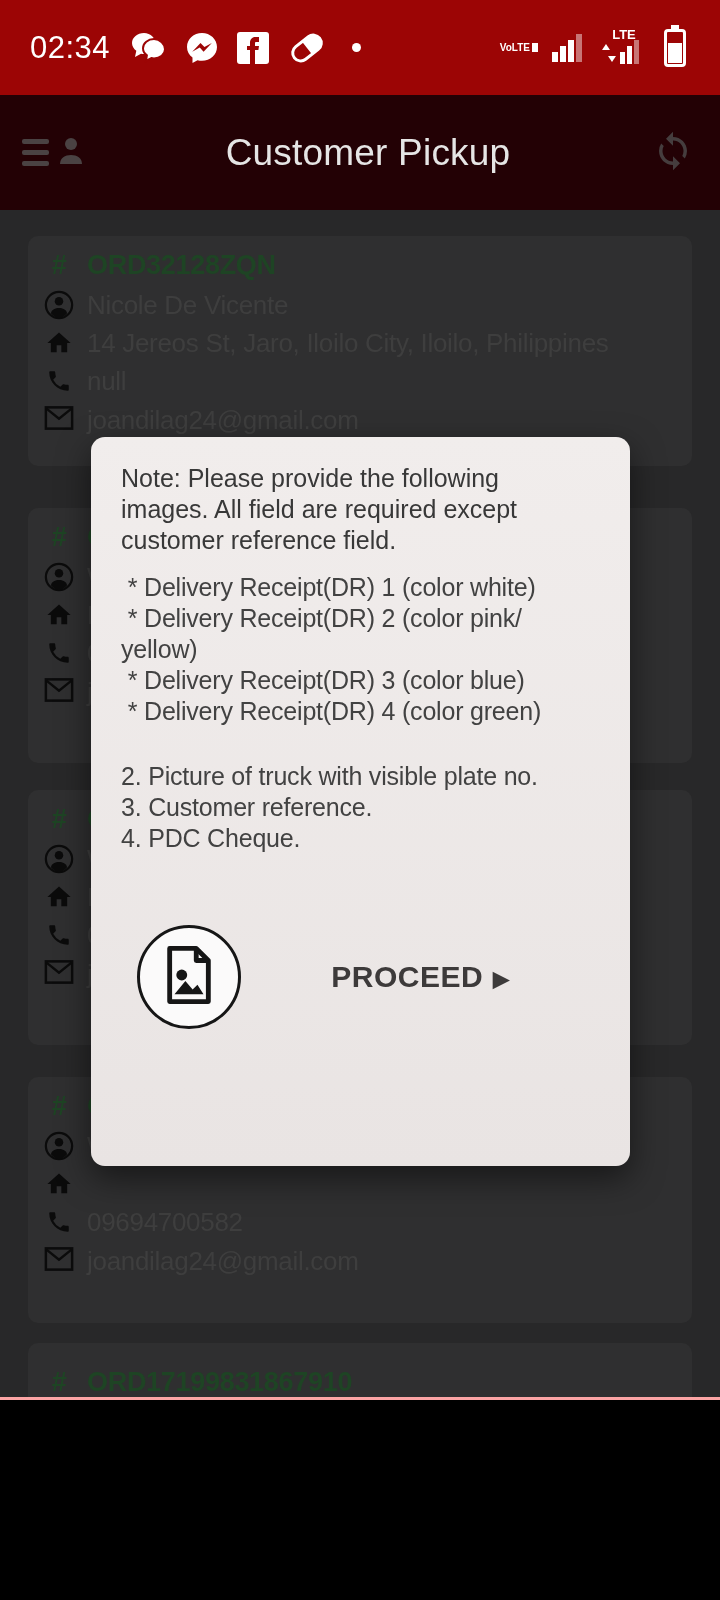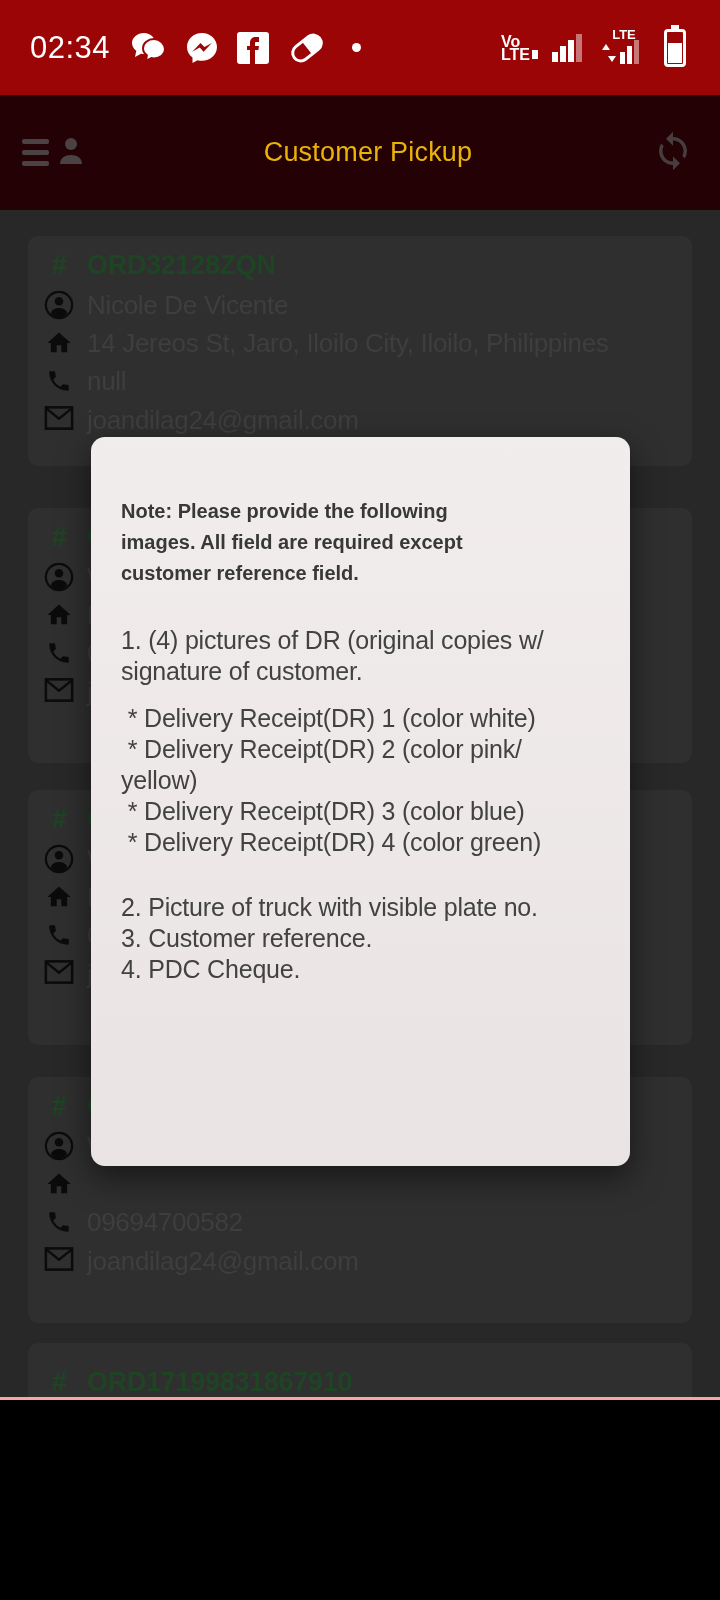--- a/index.html
+++ b/index.html
@@ -11,38 +11,38 @@
   
   .status-bar {
     position:absolute; left:0; top:0; width:720px; height:95px;
     background:#9c0505; display:flex; align-items:center;
     padding:0 34px 0 30px; box-sizing:border-box; z-index:5; color:#fff;
   }
   .sb-time { font-size:31px; letter-spacing:0.5px; margin-right:20px; }
   .sb-ic { display:flex; align-items:center; margin-right:16px; }
   .sb-dot { width:9px; height:9px; border-radius:50%; background:#fff; margin-left:8px; }
   .sb-right { margin-left:auto; display:flex; align-items:center; gap:12px; }
-  .volte { display:flex; flex-direction:column; font-size:16px; line-height:13px; font-weight:bold; letter-spacing:0;justify-content:flex-end; }
+  .volte { display:flex; flex-direction:row; font-size:10px; line-height:13px; font-weight:bold; letter-spacing:0;justify-content:flex-end; }
   .volte .r2 { display:flex; align-items:center; gap:2px; }
   .volte .sq { display:inline-block; width:6px; height:9px; background:#fff; }
   .lte-wrap { display:flex; flex-direction:column; align-items:center; line-height:11px; }
   .lte-label { font-size:13px; font-weight:bold; }
   .battery { position:relative; width:22px; height:38px; border:3px solid #fff; border-radius:4px; box-sizing:border-box; margin-left:6px; }
   .battery:before { content:""; position:absolute; left:4px; top:-7px; width:8px; height:4px; background:#fff; }
   .battery:after  { content:""; position:absolute; left:1px; right:1px; bottom:1px; height:20px; background:#fff; }
   
   .app-header {
     position:absolute; left:0; top:95px; width:720px; height:115px;
     background:#230105; display:flex; align-items:center;
     padding:0 26px 0 22px; box-sizing:border-box; z-index:2;
   }
   .menu-user { display:flex; align-items:flex-end; gap:9px; cursor:pointer; }
   .hamburger { display:flex; flex-direction:column; gap:6px; padding-bottom:4px; }
   .hamburger i { display:block; width:27px; height:5px; border-radius:2px; background:#4a4243; }
-  .header-title { flex:1; text-align:center; font-size:27px; color:#eab308; letter-spacing:0.2px; }
+  .header-title { flex:1; text-align:center; font-size:37px; color:#e5e5e5; letter-spacing:0.2px; }
   
   .content { position:absolute; left:0; top:210px; width:720px; height:1187px; background:#282829; z-index:1; }
   .card {
     position:absolute; left:28px; width:664px; background:#2f2f30;
     border-radius:10px; padding:8px 16px; box-sizing:border-box;
     overflow:hidden; color:#3e3e3e;
   }
   .c1 { top:26px;  height:230px; }
   .c2 { top:298px; height:255px; }
   .c3 { top:580px; height:255px; }
@@ -69,21 +69,21 @@
     padding-left:153px; gap:127px; box-sizing:border-box;
   }
   .and-btn { width:48px; height:48px; display:flex; align-items:center; justify-content:center; cursor:pointer; }
   
   .modal {
     position:absolute; left:91px; top:437px; width:539px; height:729px;
     background:linear-gradient(180deg,#f1edec 0%,#e9e4e3 100%);
     border-radius:14px; box-shadow:0 12px 32px rgba(0,0,0,0.5);
     padding:26px 30px; box-sizing:border-box; z-index:6;
   }
-  .modal-note { font-weight:bold; font-size:20px; line-height:31px; color:#383838; white-space:pre-wrap;margin-top:33px; }
+  .modal-note { font-weight:normal; font-size:25px; line-height:31px; color:#383838; white-space:pre-wrap; }
   .m-para { font-size:25px; line-height:31px; color:#424242; white-space:pre-wrap; letter-spacing:-0.2px; }
   .m1   { margin-top:36px; }
   .drs  { margin-top:16px; }
   .rest { margin-top:34px; }
   .modal-footer { margin-top:71px; display:flex; align-items:center; padding-left:16px; }
   .img-btn {
     width:104px; height:104px; border-radius:50%; background:#fbfafa;
     border:3px solid #161616; box-sizing:border-box; display:flex;
     align-items:center; justify-content:center; cursor:pointer; flex:none;
   }
@@ -385,25 +385,41 @@
       <svg width="48" height="48" viewBox="0 0 48 48">
           <rect x="4" y="4" width="40" height="40" rx="9" fill="none" stroke="#e6e3e3" stroke-width="5"></rect>
         </svg>
     </div>
   </div>
 
   <div class="modal">
     <div class="modal-note">Note: Please provide the following
 images. All field are required except
 customer reference field.</div>
-    <div class="m-para m1">1. (4) pictures of DR (original copies w/
-signature of customer.</div>
     <div class="m-para drs"> * Delivery Receipt(DR) 1 (color white)
  * Delivery Receipt(DR) 2 (color pink/
 yellow)
  * Delivery Receipt(DR) 3 (color blue)
  * Delivery Receipt(DR) 4 (color green)</div>
     <div class="m-para rest">2. Picture of truck with visible plate no.
 3. Customer reference.
 4. PDC Cheque.</div>
+    <div class="modal-footer">
+      <div class="img-btn">
+        <span>
+          <svg width="50" height="58" viewBox="0 0 40 48">
+              <path d="M4 2h22l10 10v34H4z" fill="none" stroke="#161616" stroke-width="4" stroke-linejoin="round"></path>
+              <path d="M26 2v10h10" fill="none" stroke="#161616" stroke-width="4" stroke-linejoin="round"></path>
+              <circle cx="14" cy="24" r="4.5" fill="#161616"></circle>
+              <path d="M8 40l9-11 6 7 4-4 5 8z" fill="#161616"></path>
+            </svg>
+        </span>
+      </div>
+      <div class="proceed-wrap">
+        <div class="proceed">
+          <span>PROCEED</span>
+          <span class="proceed-arrow">▶</span>
+        </div>
+      </div>
+    </div>
   </div>
 
 </div>
 
 </body></html>

